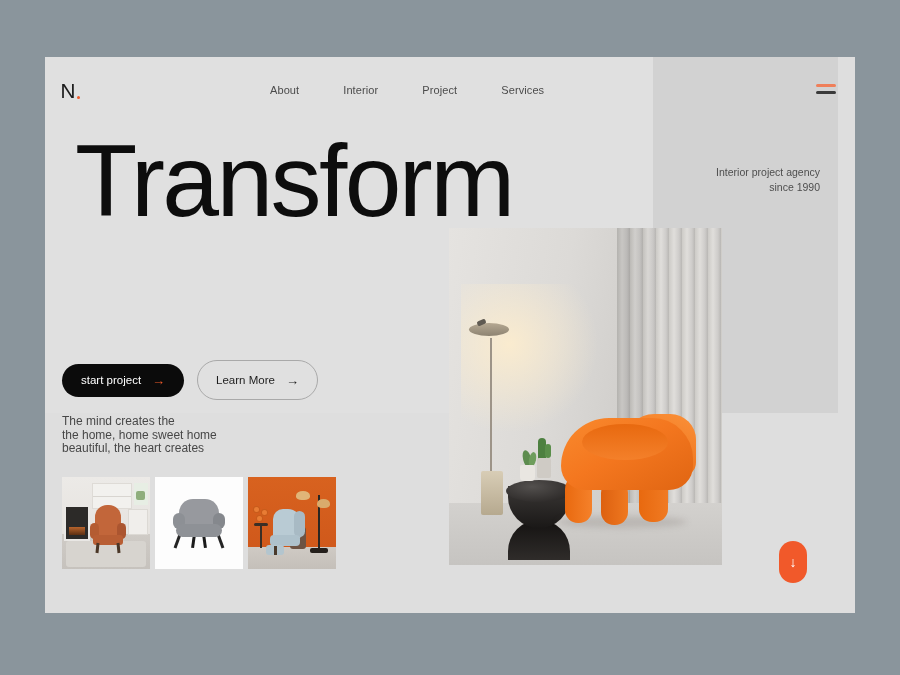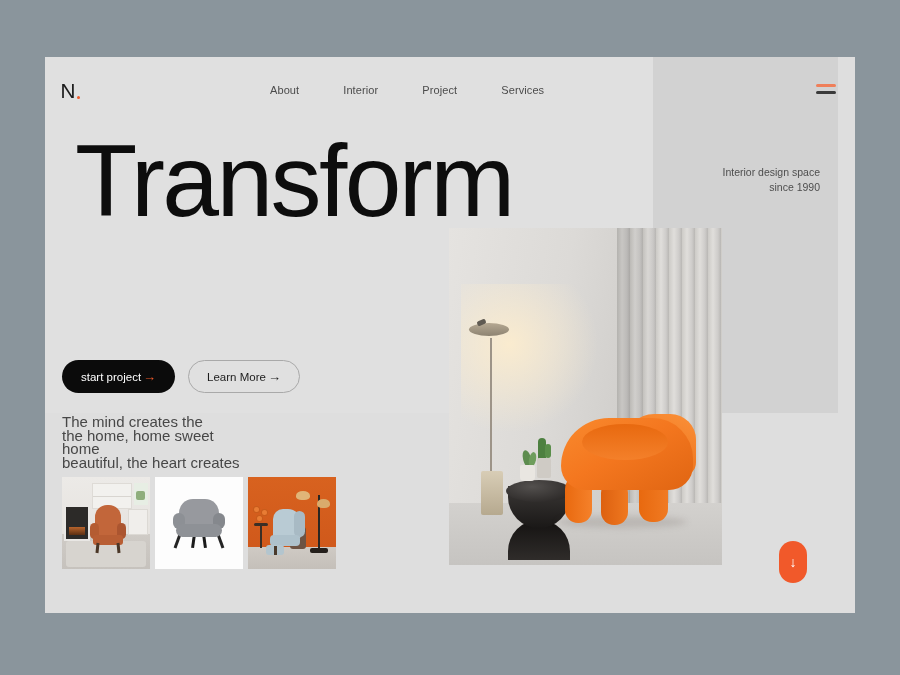--- a/index.html
+++ b/index.html
@@ -89,39 +89,39 @@
   }
 
   
   #cta{
     position:absolute; left:17px; top:303px;
     display:flex; align-items:center; gap:13px;
     z-index:11;
   }
   .btn{
     display:flex; align-items:center; justify-content:space-between;
-    gap:2px; border-radius:22px; cursor:pointer;
+    gap:11px; border-radius:22px; cursor:pointer;
     white-space:nowrap;
   }
   #btn-start{
     background:#0b0b0b; color:#ffffff;
     height:33px; padding:0 19px; font-size:11.5px;
   }
   #btn-start .arrow{ color:#ef5a2a; font-size:13px; line-height:1; }
   #btn-learn{
     background:transparent; color:#1d1d1d;
     border:1px solid #a9a9a9;
-    height:33px; padding:0 18px; font-size:11.5px;
+    height:40px; padding:0 18px; font-size:11.5px;
   }
   #btn-learn .arrow{ color:#1d1d1d; font-size:13px; line-height:1; }
 
   
   #quote{
     position:absolute; left:17px; top:358px;
-    font-size:15px; line-height:13.5px; color:#474747;
+    font-size:12px; line-height:13.5px; color:#474747;
     width:190px;
     z-index:11;
   }
 
   
   #thumbs{
     position:absolute; left:17px; top:420px;
     display:flex; gap:5px; z-index:11;
   }
   .thumb{
@@ -307,21 +307,21 @@
       <a>Services</a>
     </nav>
 
     <div id="menu-btn">
       <span class="bar-top"></span>
       <span class="bar-bot"></span>
     </div>
   </div>
 
   <div id="tagline">
-    <div>Interior design space</div>
+    <div>Interior project agency</div>
     <div>since 1990</div>
   </div>
 
   <h1 id="headline">
     <div class="line">Transform</div>
   </h1>
 
   <div id="cta">
     <div class="btn" id="btn-start">
       <span>start project</span>

